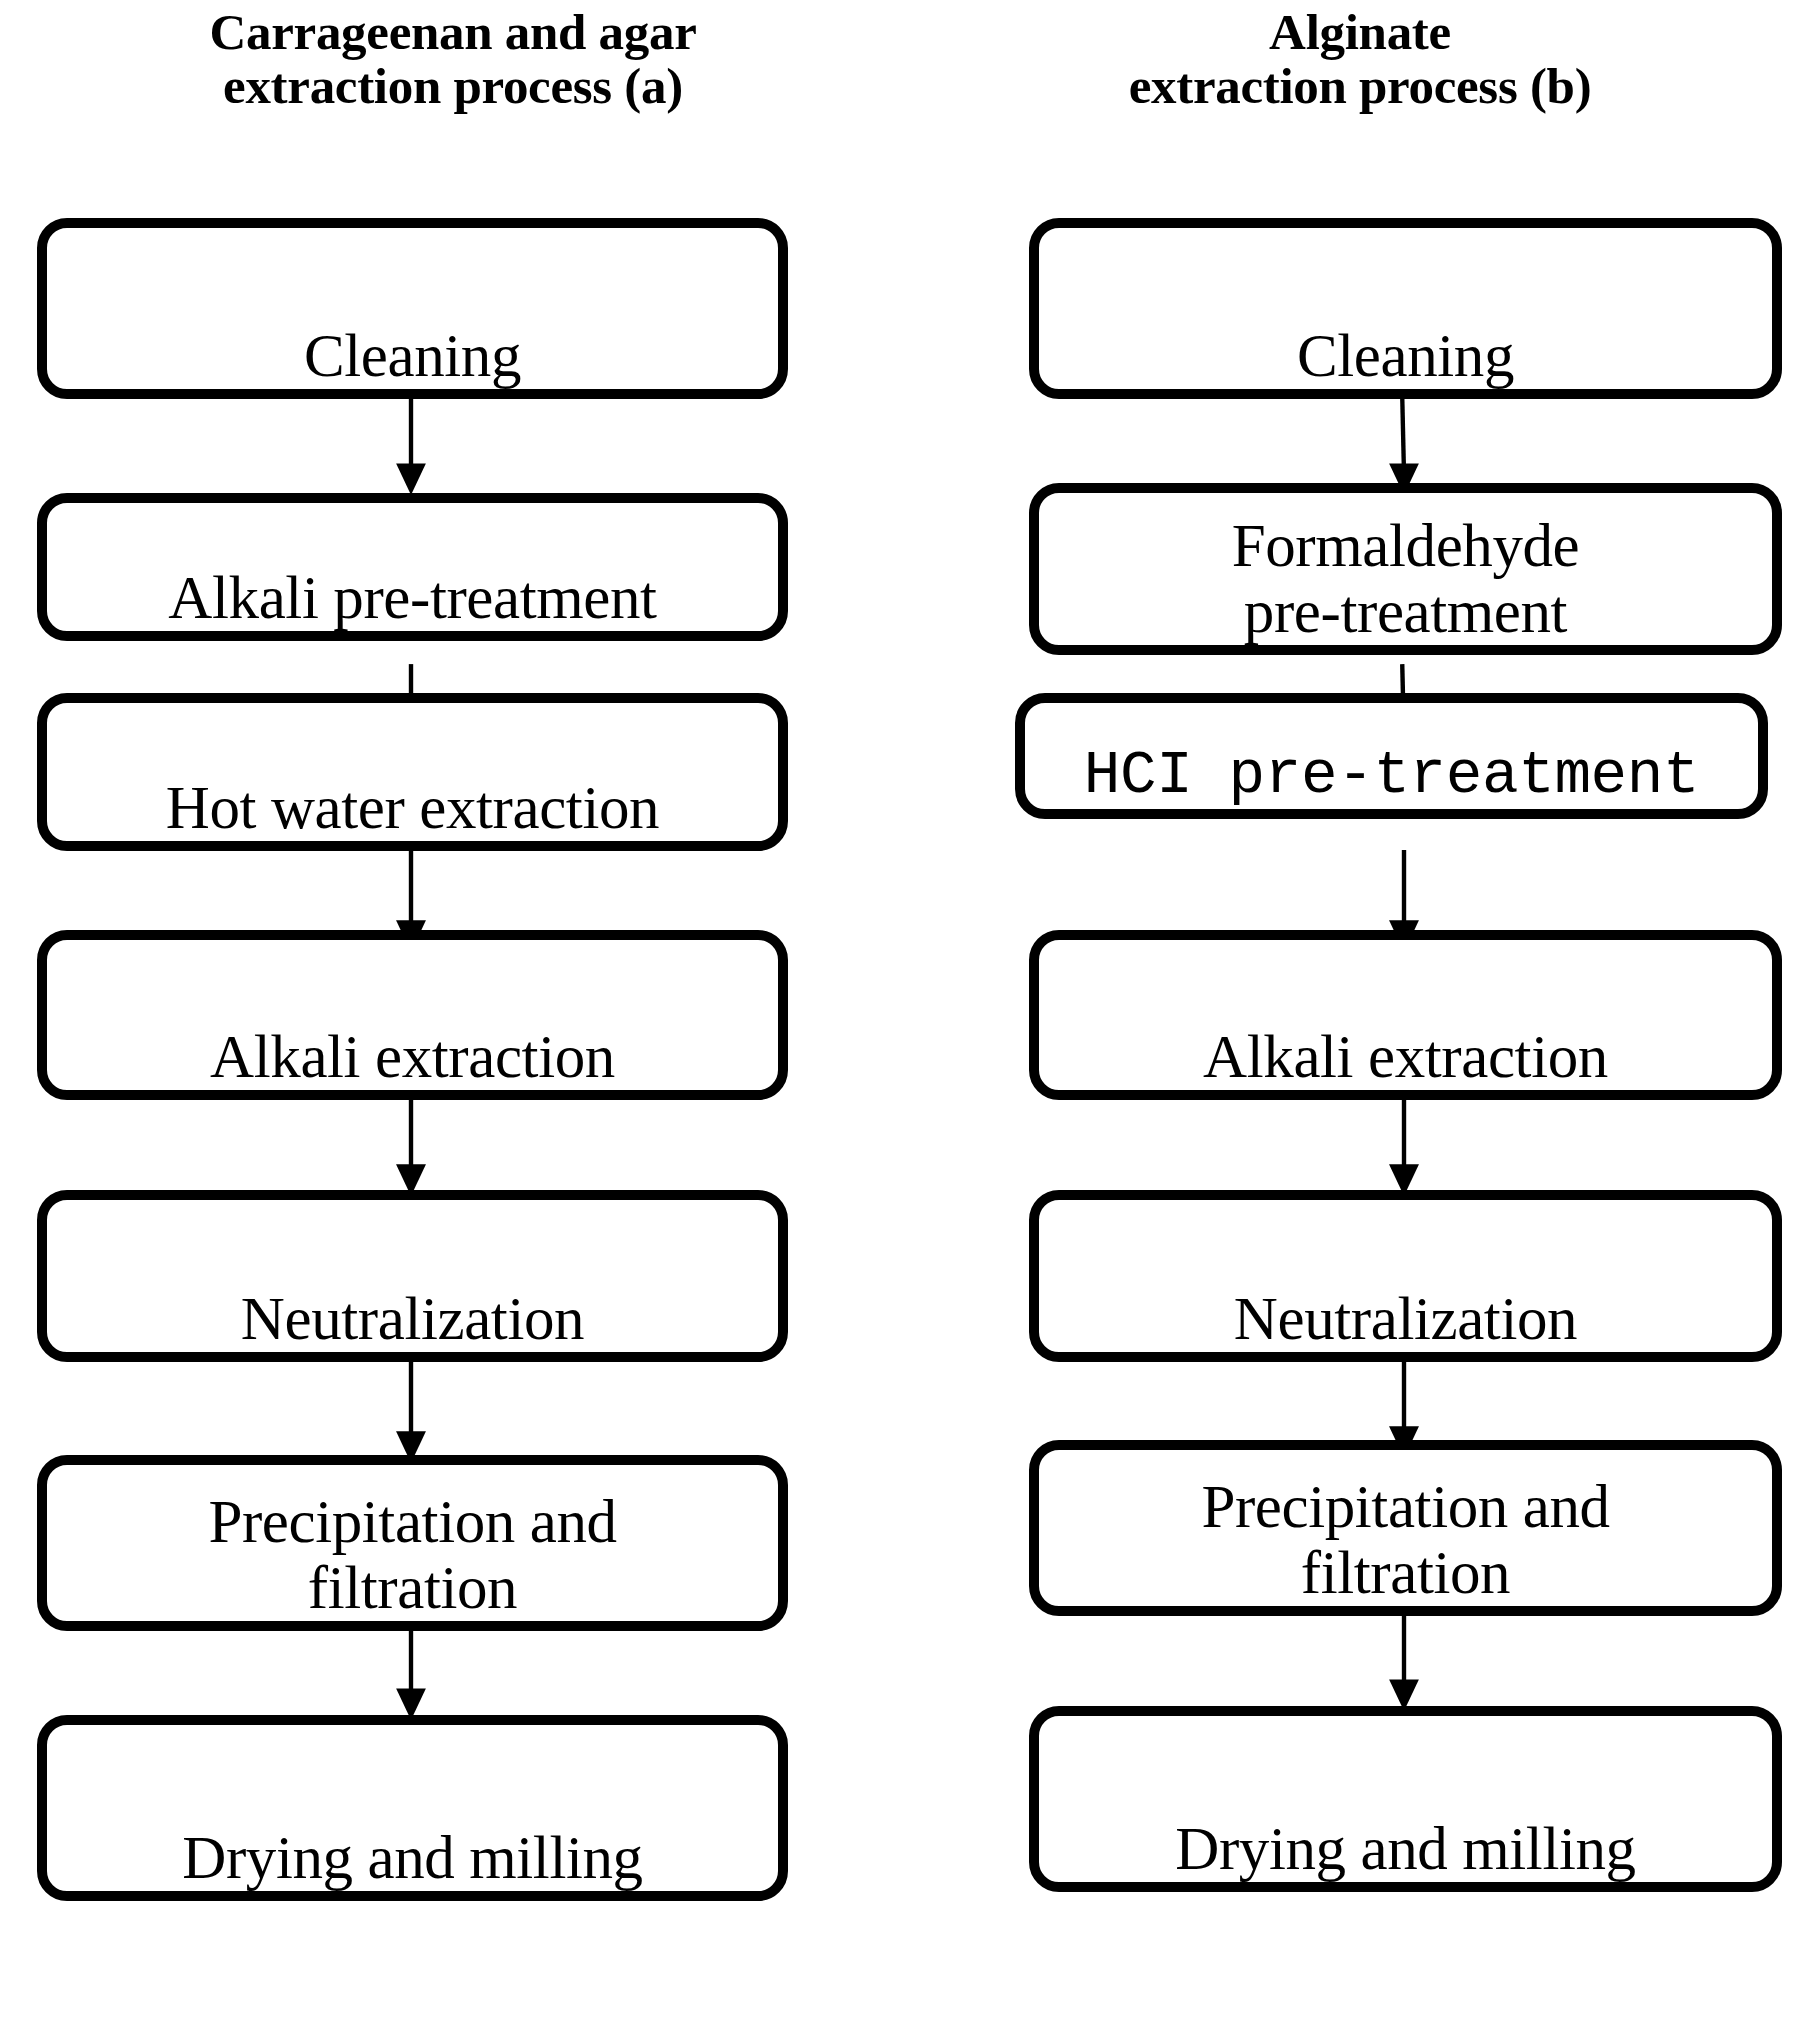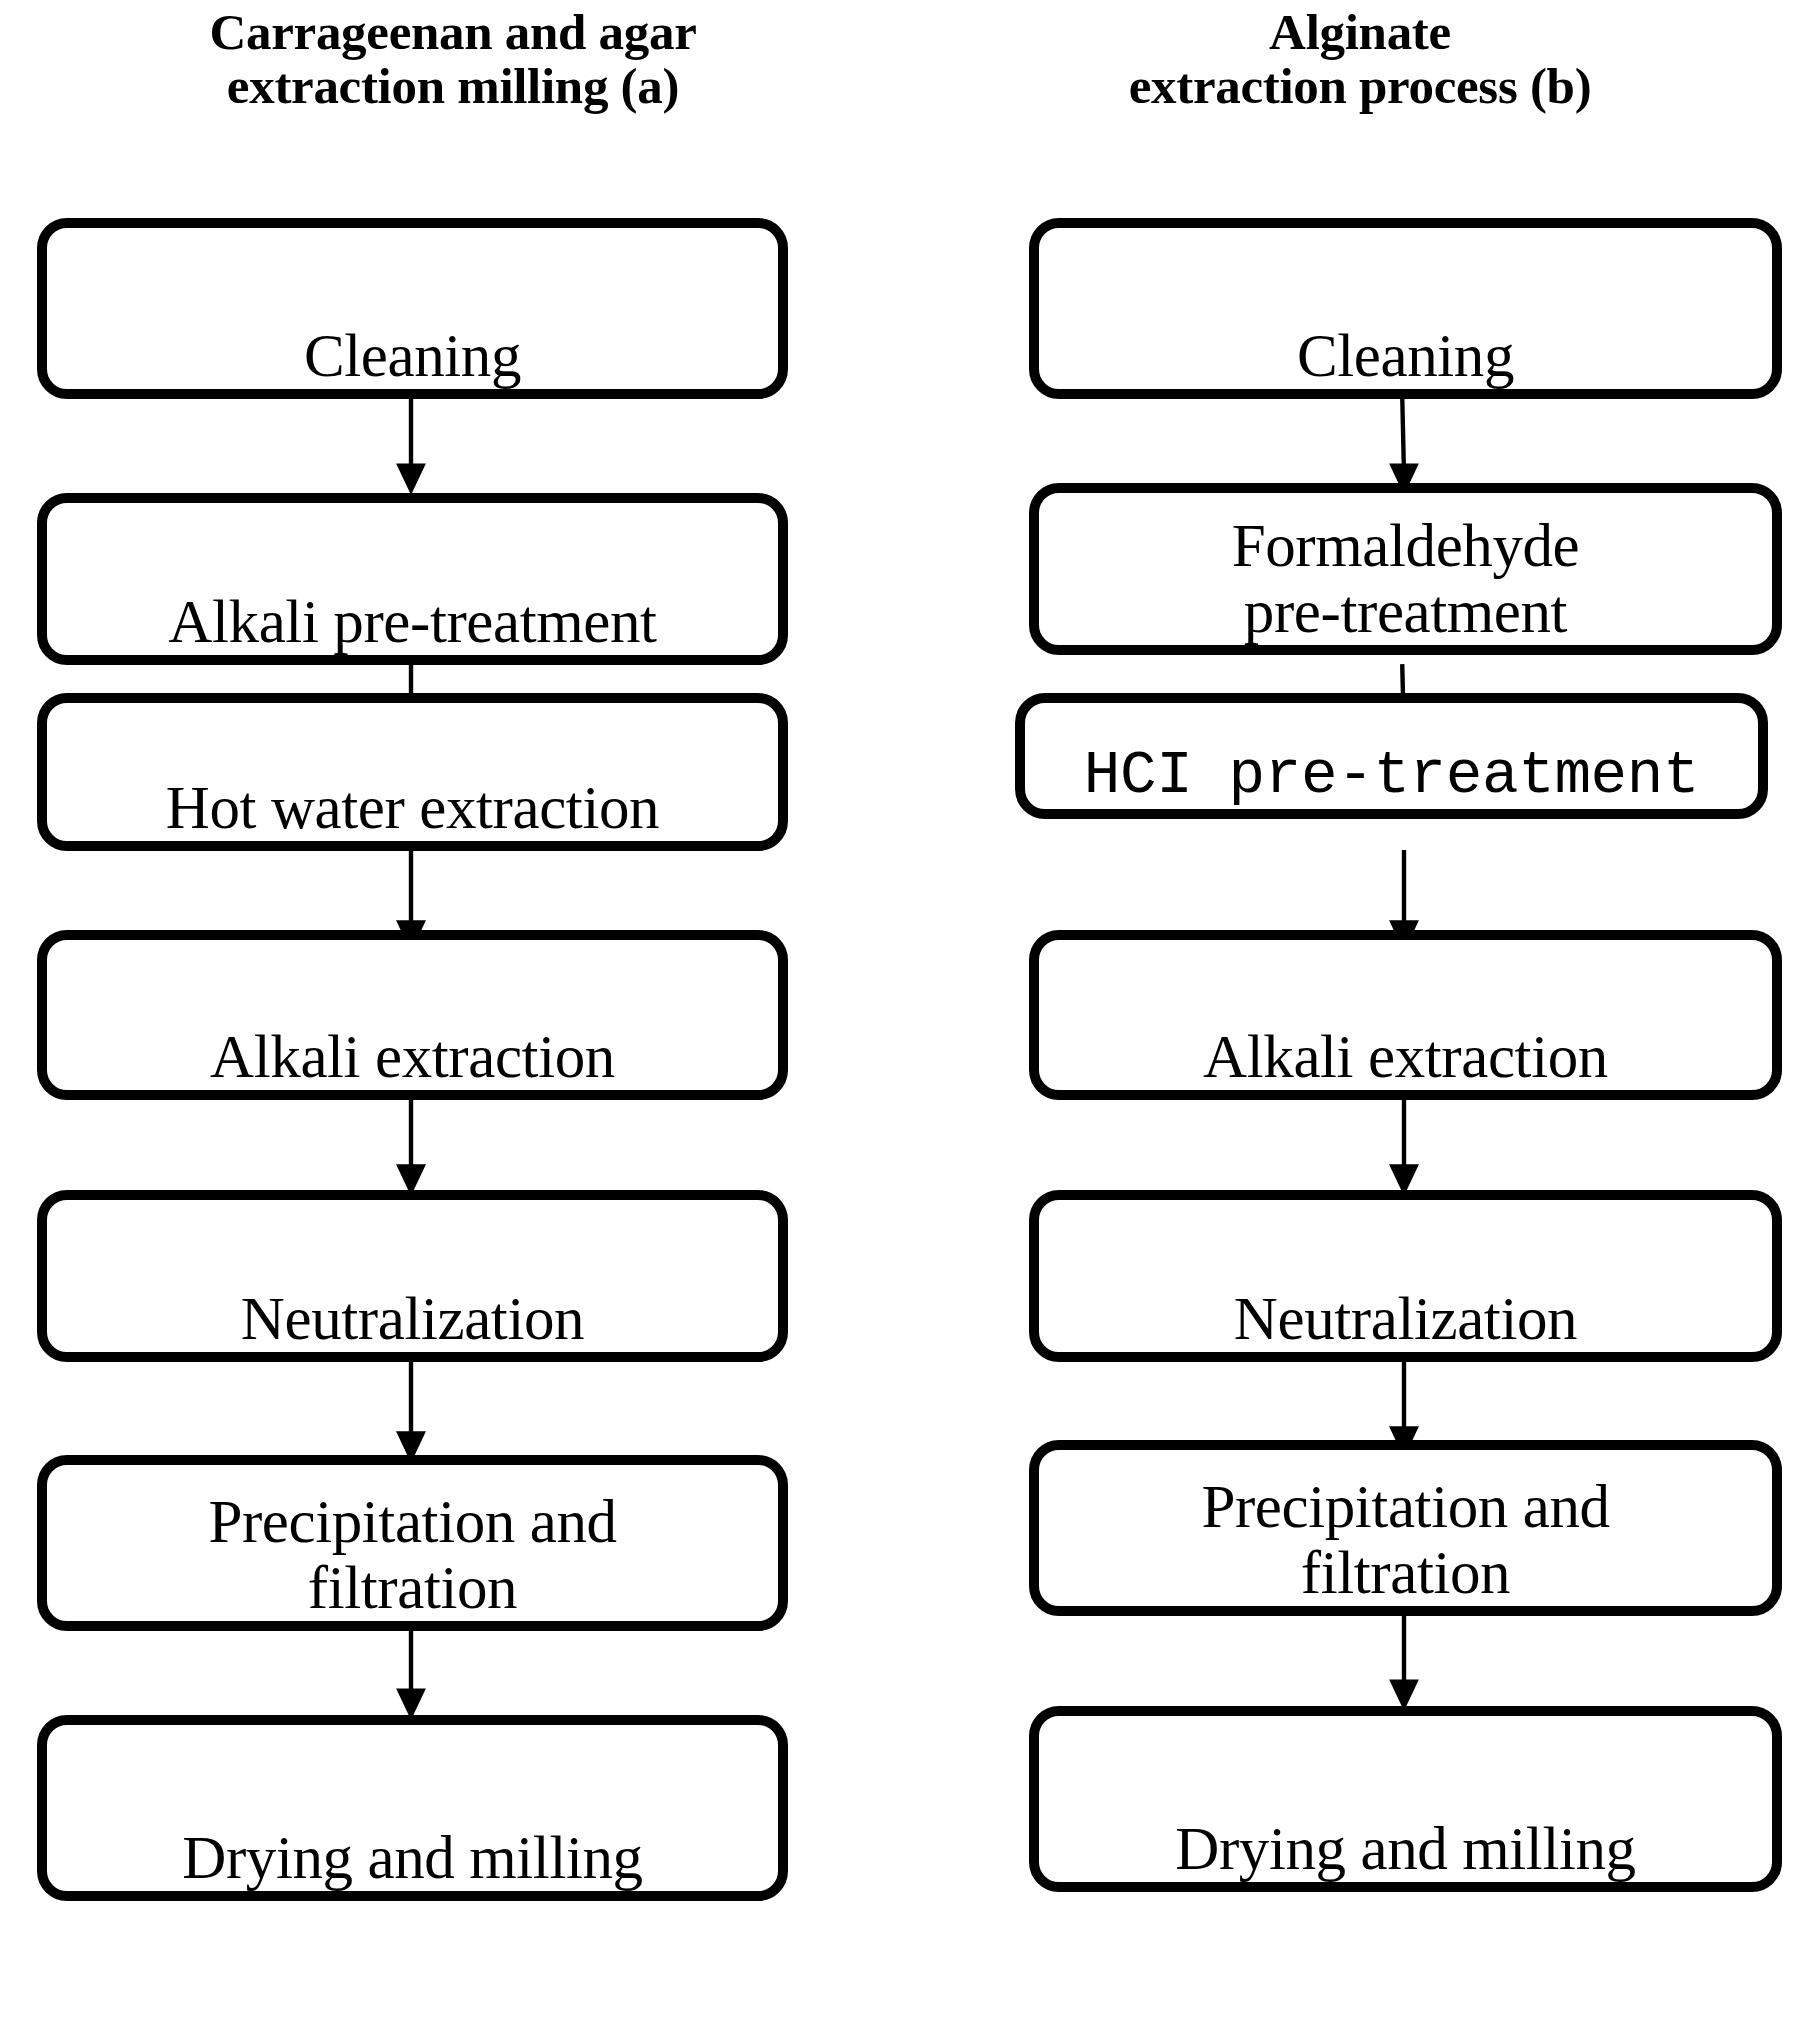--- a/index.html
+++ b/index.html
@@ -80,36 +80,36 @@
   }
 </style>
 </head>
 <body>
 
 <div class="figure">
 
   <div class="column left">
 
     <div class="col-title">Carrageenan and agar
-extraction milling (a)</div>
+extraction process (a)</div>
 
     <div class="flow">
 
       <div class="node" style="left:37px; top:218px; width:751px; height:181px;">
         <span class="node-label">Cleaning</span>
       </div>
 
       <div class="connector" style="left:389px; top:397px; width:44px; height:98px;">
         <svg width="44" height="98" viewBox="0 0 50 112">
           <line x1="25" y1="0" x2="25" y2="88" stroke="#000000" stroke-width="5"></line>
           <polygon points="25,112 8,76 42,76" fill="#000000"></polygon>
         </svg>
       </div>
 
-      <div class="node" style="left:37px; top:493px; width:751px; height:172px;">
+      <div class="node" style="left:37px; top:493px; width:751px; height:148px;">
         <span class="node-label">Alkali pre-treatment</span>
       </div>
 
       <div class="connector" style="left:389px; top:664px; width:44px; height:97px;">
         <svg width="44" height="97" viewBox="0 0 50 110">
           <line x1="25" y1="0" x2="25" y2="86" stroke="#000000" stroke-width="5"></line>
           <polygon points="25,110 8,74 42,74" fill="#000000"></polygon>
         </svg>
       </div>
 

